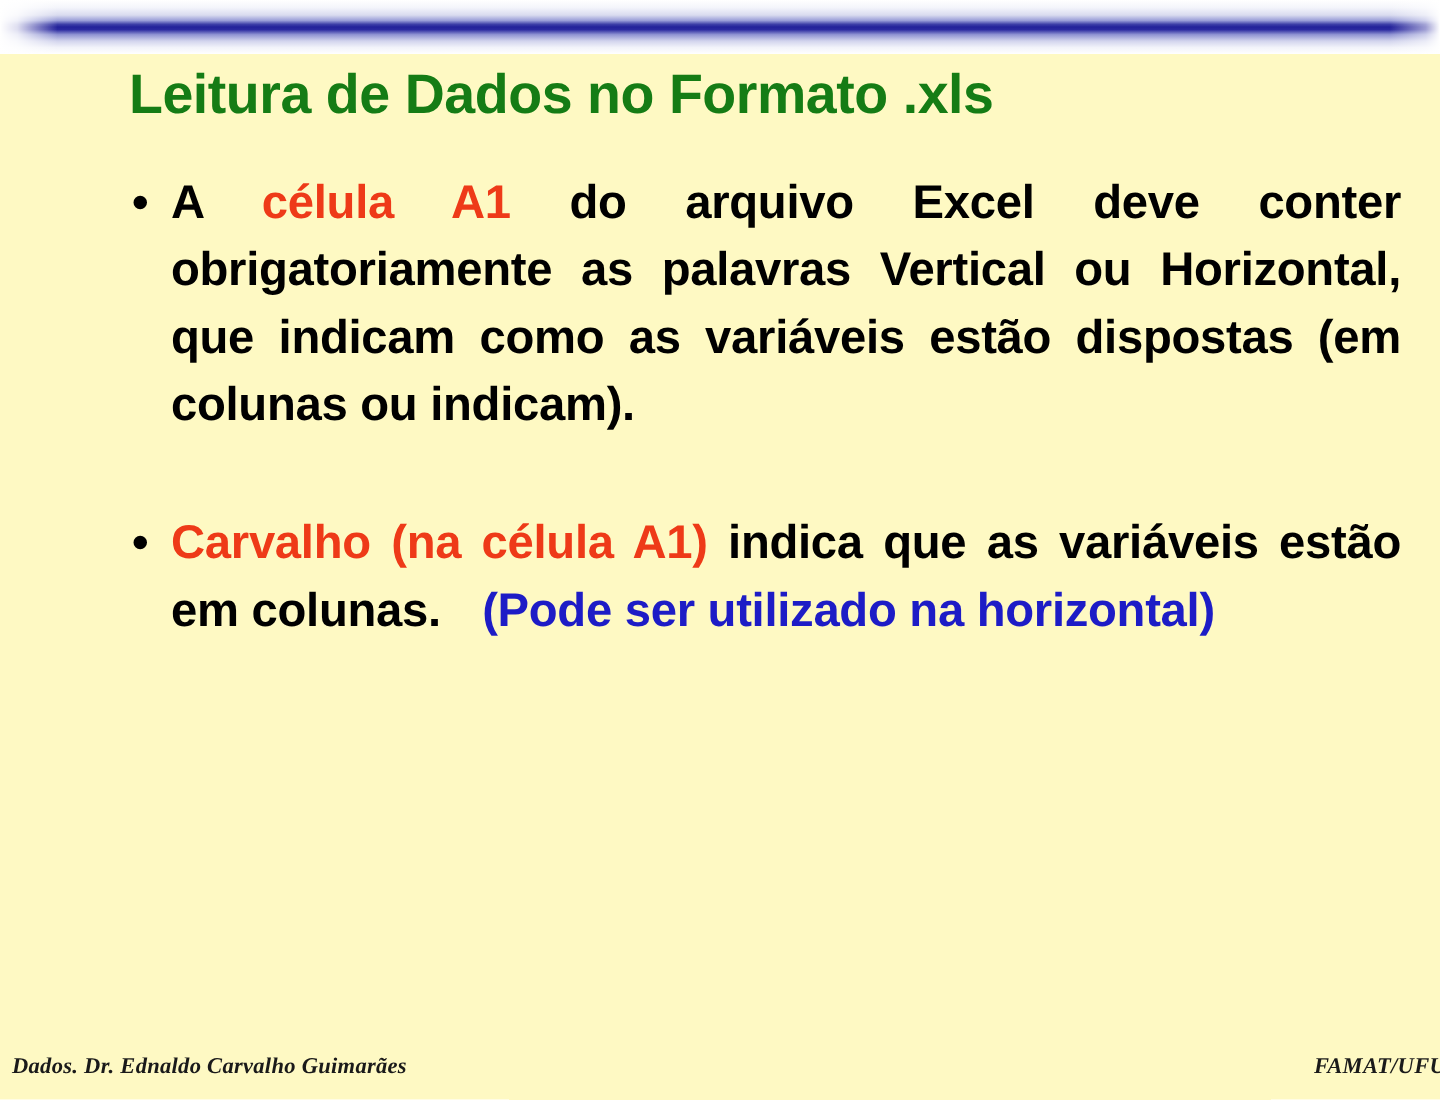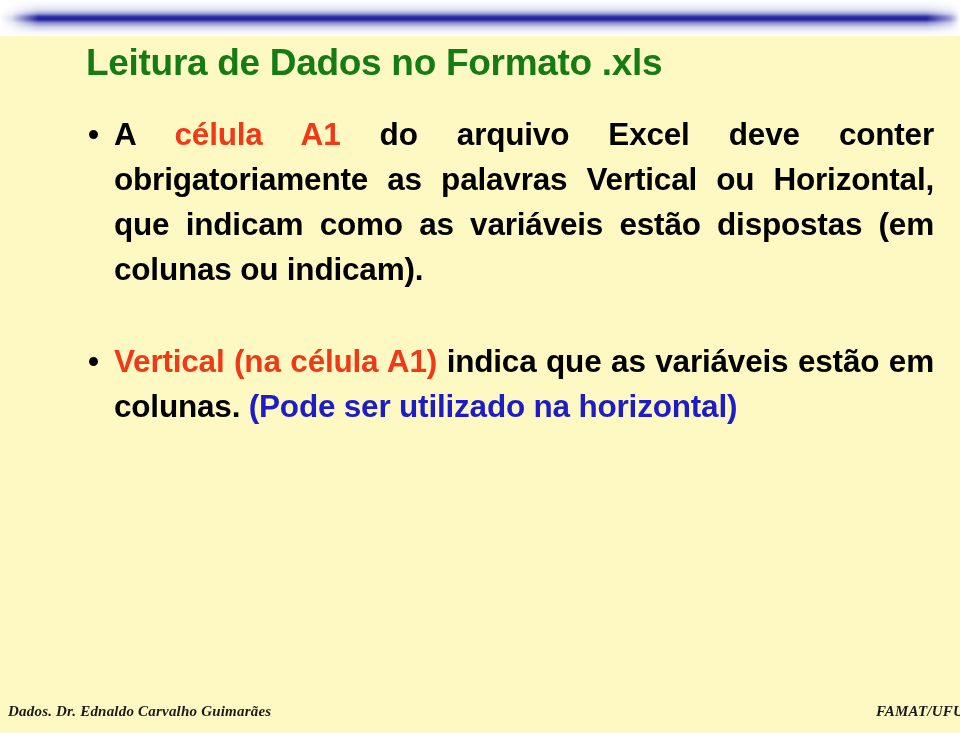--- a/index.html
+++ b/index.html
@@ -100,21 +100,21 @@
     font-size: 31.5px;
     color: #000000;
     text-align: left;
   }
 
   .bullet-1 { margin-top: 0; }
   .bullet-2 { margin-top: 47px; }
 
   
   .red  { color: #ee3a18; }
-  .blue { color: #1d1cc6; }
+  .blue { color: #1d1cc6; margin-left: 19px; }
   .blk  { color: #000000; }
 
   
   .footer-left,
   .footer-right {
     position: absolute;
     bottom: 13px;
     font-family: "Liberation Serif", "DejaVu Serif", serif;
     font-style: italic;
     font-weight: bold;
@@ -135,21 +135,21 @@
 
   <div class="slide-title">Leitura de Dados no Formato .xls</div>
 
   <div class="body">
 
     <div class="bullet bullet-1">
       <span class="dot">•</span><span class="blk">A </span><span class="red">célula A1</span><span class="blk"> do arquivo Excel deve conter obrigatoriamente as palavras Vertical ou Horizontal, que indicam como as variáveis estão dispostas (em colunas ou indicam).</span>
     </div>
 
     <div class="bullet bullet-2">
-      <span class="dot">•</span><span class="red">Vertical (na célula A1)</span><span class="blk"> indica que as variáveis estão em colunas. </span><span class="blue">(Pode ser utilizado na horizontal)</span>
+      <span class="dot">•</span><span class="red">Carvalho (na célula A1)</span><span class="blk"> indica que as variáveis estão em colunas. </span><span class="blue">(Pode ser utilizado na horizontal)</span>
     </div>
 
   </div>
 
   <div class="footer-left">Dados. Dr. Ednaldo Carvalho Guimarães</div>
 
   <div class="footer-right">FAMAT/UFU</div>
 
 </div>
 

